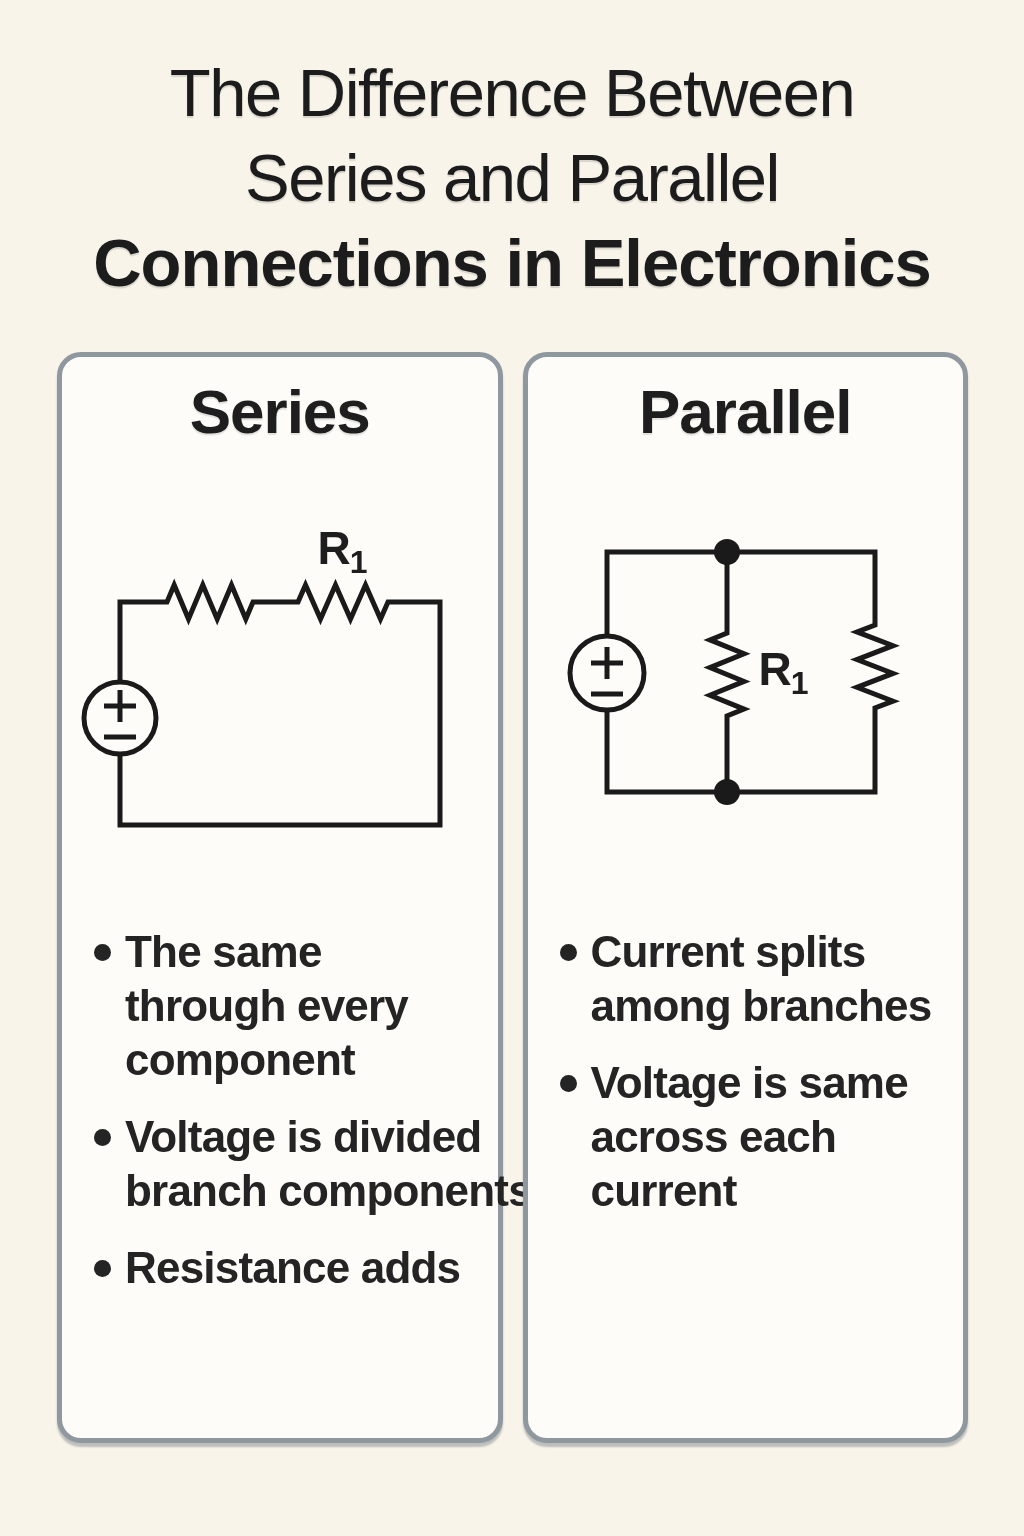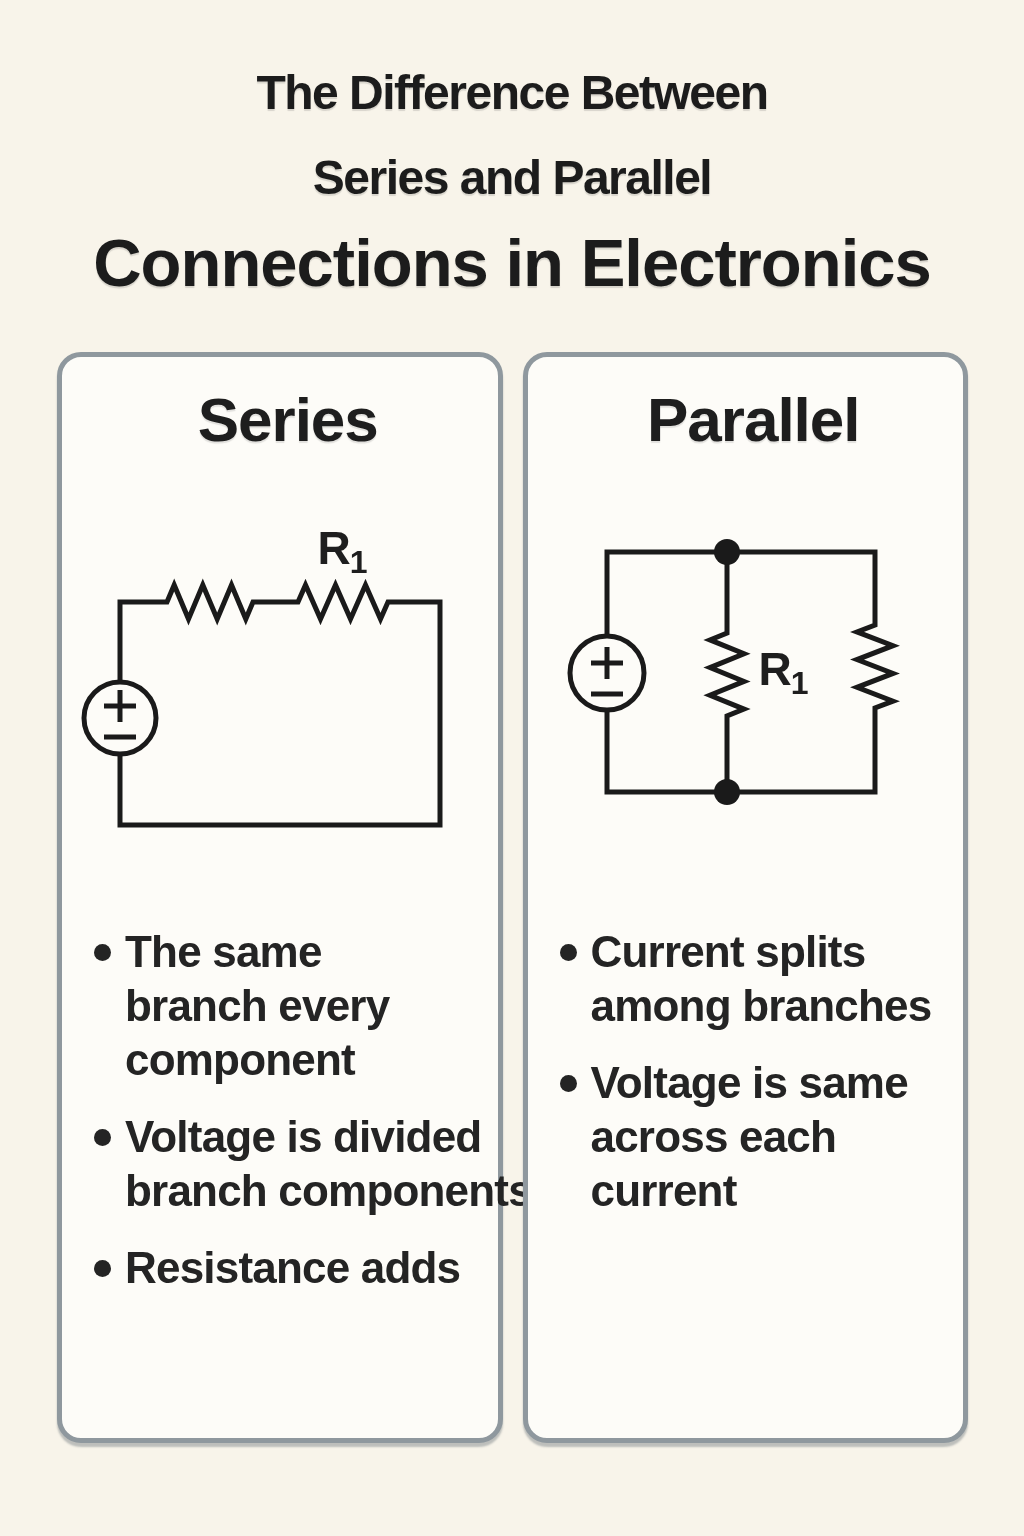--- a/index.html
+++ b/index.html
@@ -18,22 +18,22 @@
   
   .title-block {
     position: absolute;
     top: 50px;
     left: 0;
     width: 1024px;
     text-align: center;
     color: #1C1C1C;
   }
   .title-line {
-    font-weight: 700;
-    font-size: 48px;
+    font-weight: 400;
+    font-size: 67px;
     line-height: 85px;
     letter-spacing: -1.5px;
     text-shadow: 0 2px 1px rgba(70,70,70,0.18);
     white-space: nowrap;
   }
   .title-line.sub {
     font-size: 67px;
     font-weight: 700;
     letter-spacing: -1px;
   }
@@ -55,21 +55,21 @@
     border: 5px solid #8F989E;
     border-radius: 24px;
     position: relative;
     box-shadow: 0 4px 2px rgba(100,110,118,0.40);
   }
   .card-title {
     position: absolute;
     top: 20px;
     left: 0;
     width: 100%;
-    margin: 8px;
+    margin: 0;
     text-align: center;
     font-size: 62px;
     line-height: 70px;
     font-weight: 800;
     letter-spacing: -1px;
     color: #1E1E1E;
     text-shadow: 0 2px 1px rgba(70,70,70,0.15);
   }
 
   
@@ -160,21 +160,21 @@
         <circle class="wire" cx="63" cy="366" r="36"></circle>
         <path class="wire" d="M 47 354 H 79 M 63 338 V 370"></path>
         <path class="wire" d="M 47 385 H 79"></path>
       </g>
     </svg>
 
     <ul class="card-list">
       <li>
         <span class="bullet-icon"></span>
         <div class="ln">The same</div>
-        <div class="ln">branch every</div>
+        <div class="ln">through every</div>
         <div class="ln">component</div>
       </li>
       <li>
         <span class="bullet-icon"></span>
         <div class="ln">Voltage is divided</div>
         <div class="ln">branch components</div>
       </li>
       <li>
         <span class="bullet-icon"></span>
         <div class="ln">Resistance adds</div>

